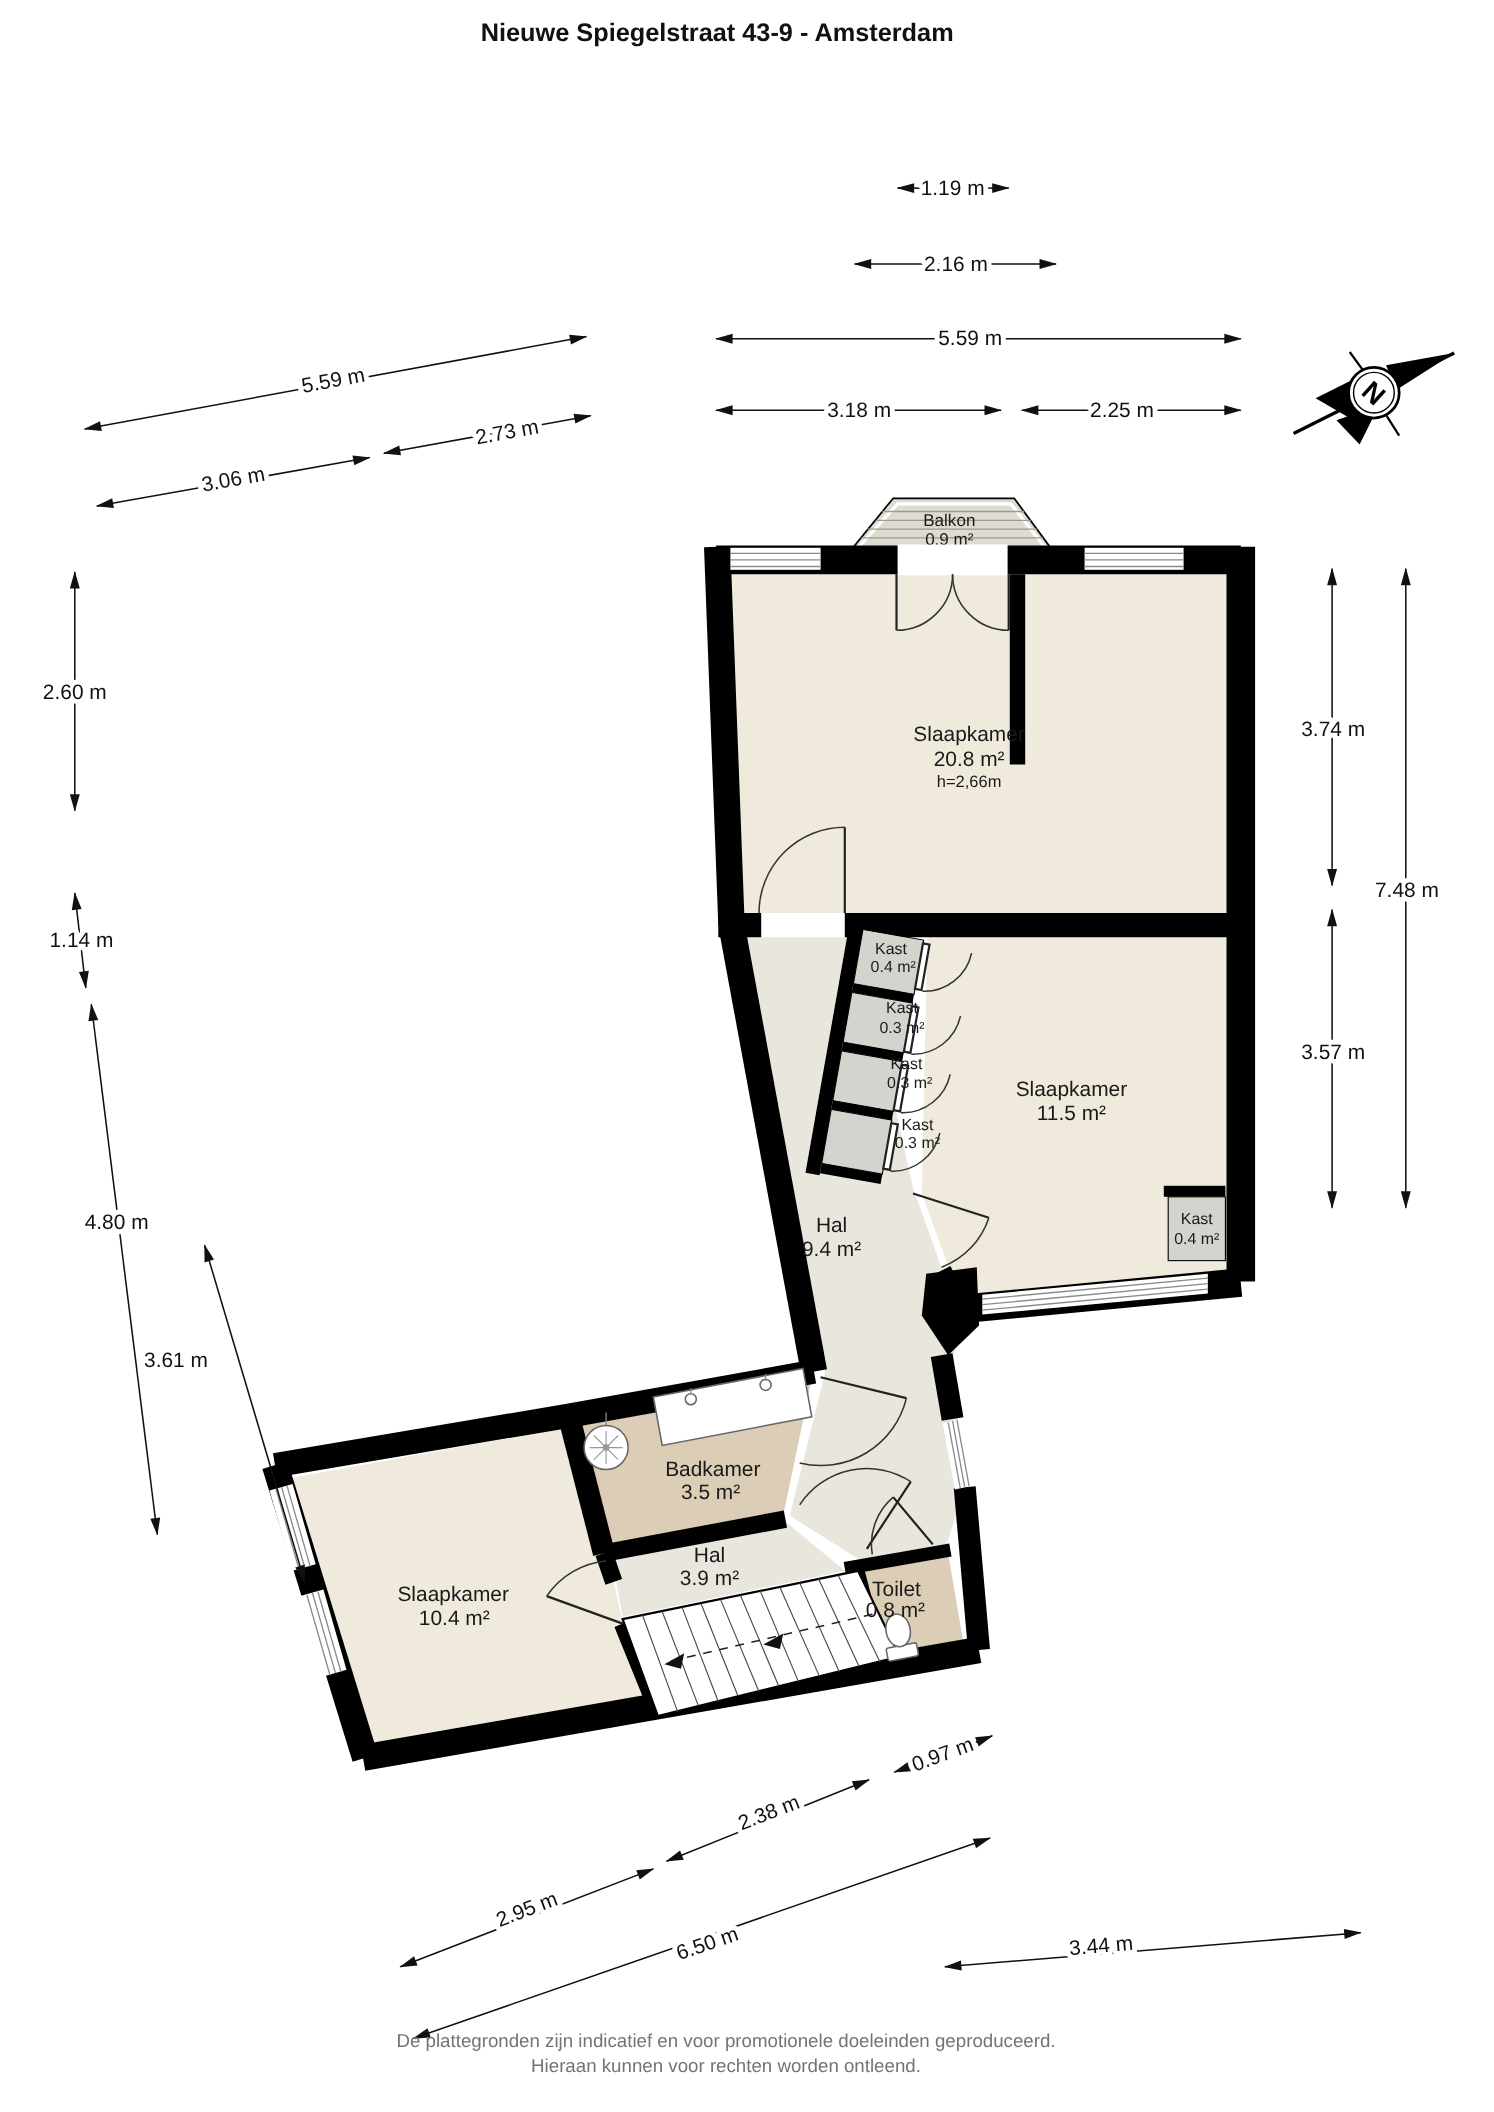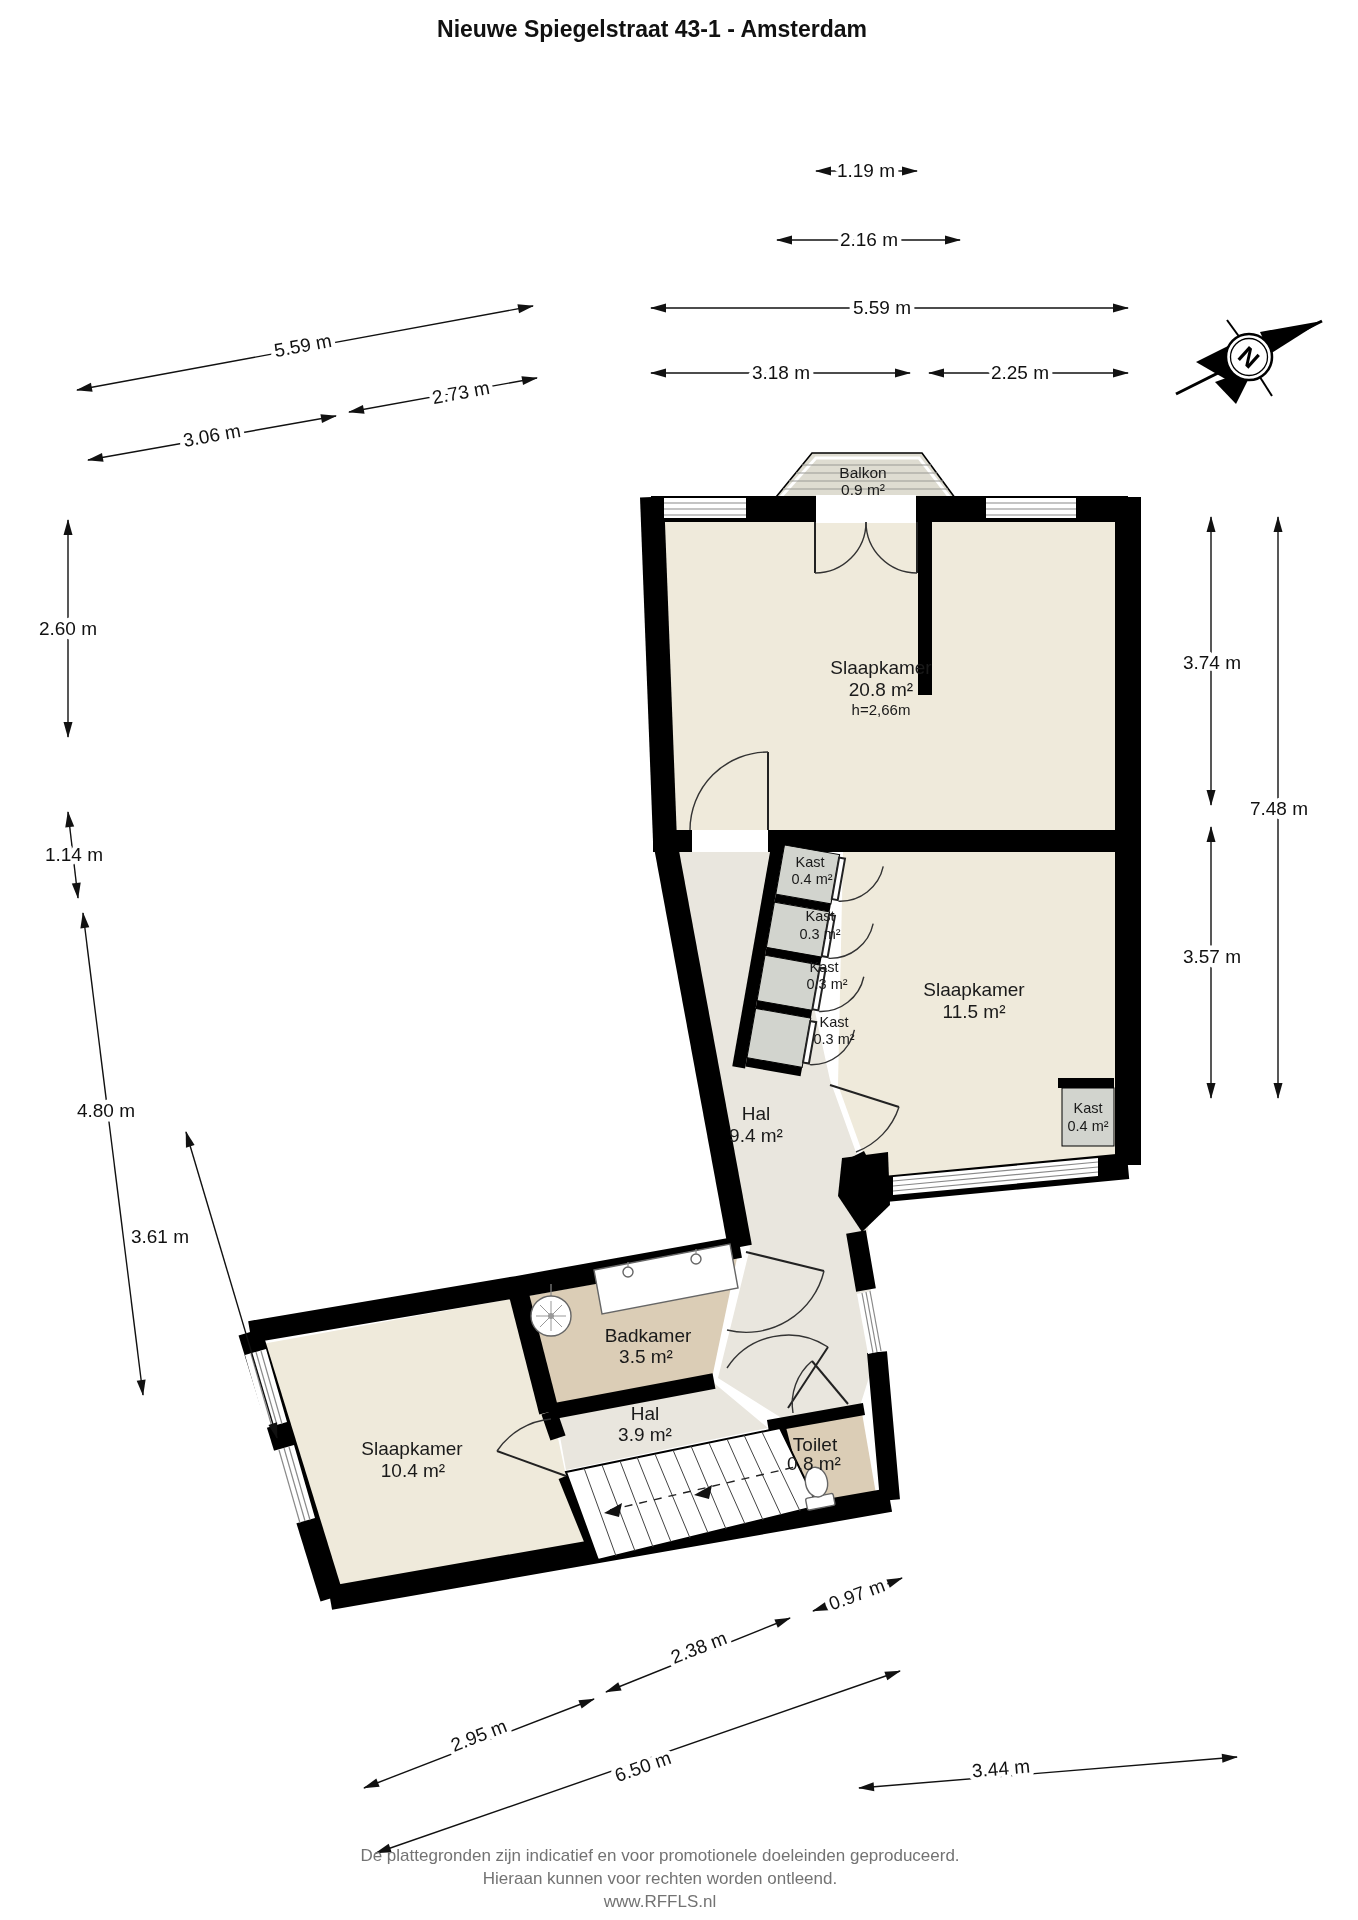--- a/index.html
+++ b/index.html
@@ -22,21 +22,21 @@
   .leaf{stroke:#222;stroke-width:2;fill:#fff;}
   .winline{stroke:#8a8a8a;stroke-width:1.2;}
   .fixture{stroke:#666;stroke-width:1.4;fill:#fff;}
 </style>
 </head>
 <body>
 
 <div id="canvas">
 
   <div class="title">
-    <div>Nieuwe Spiegelstraat 43-1 - Amsterdam</div>
+    <div>Nieuwe Spiegelstraat 43-9 - Amsterdam</div>
   </div>
 
   <svg width="1358" height="1920" viewBox="0 0 1358 1920">
     <defs>
       <marker id="ae" markerUnits="userSpaceOnUse" markerWidth="18" markerHeight="12" refX="16" refY="6" orient="auto">
         <path d="M17,6 L1,1.5 L1,10.5 Z" fill="#111"></path>
       </marker>
       <marker id="as" markerUnits="userSpaceOnUse" markerWidth="18" markerHeight="12" refX="2" refY="6" orient="auto">
         <path d="M1,6 L17,1.5 L17,10.5 Z" fill="#111"></path>
       </marker>
@@ -354,16 +354,15 @@
       <text class="dim" x="643" y="1773" transform="rotate(-19 643 1767)">6.50 m</text>
 
       <line class="dimline" x1="859" y1="1788" x2="1237" y2="1757" marker-start="url(#as)" marker-end="url(#ae)"></line>
       <text class="dim" x="1001" y="1775" transform="rotate(-5 1001 1769)">3.44 m</text>
     </g>
   </svg>
 
   <div class="footer">
     <div>De plattegronden zijn indicatief en voor promotionele doeleinden geproduceerd.</div>
     <div>Hieraan kunnen voor rechten worden ontleend.</div>
-    <div>www.RFFLS.nl</div>
   </div>
 
 </div>
 
 </body></html>

